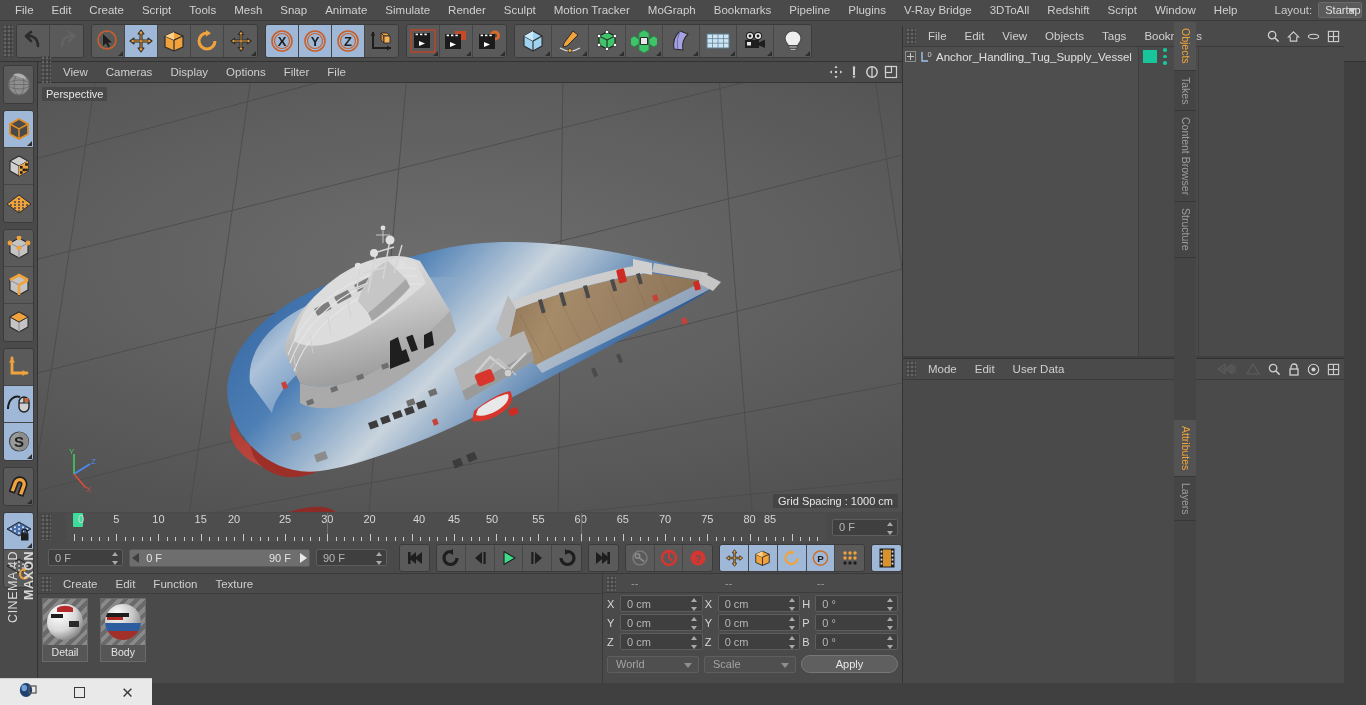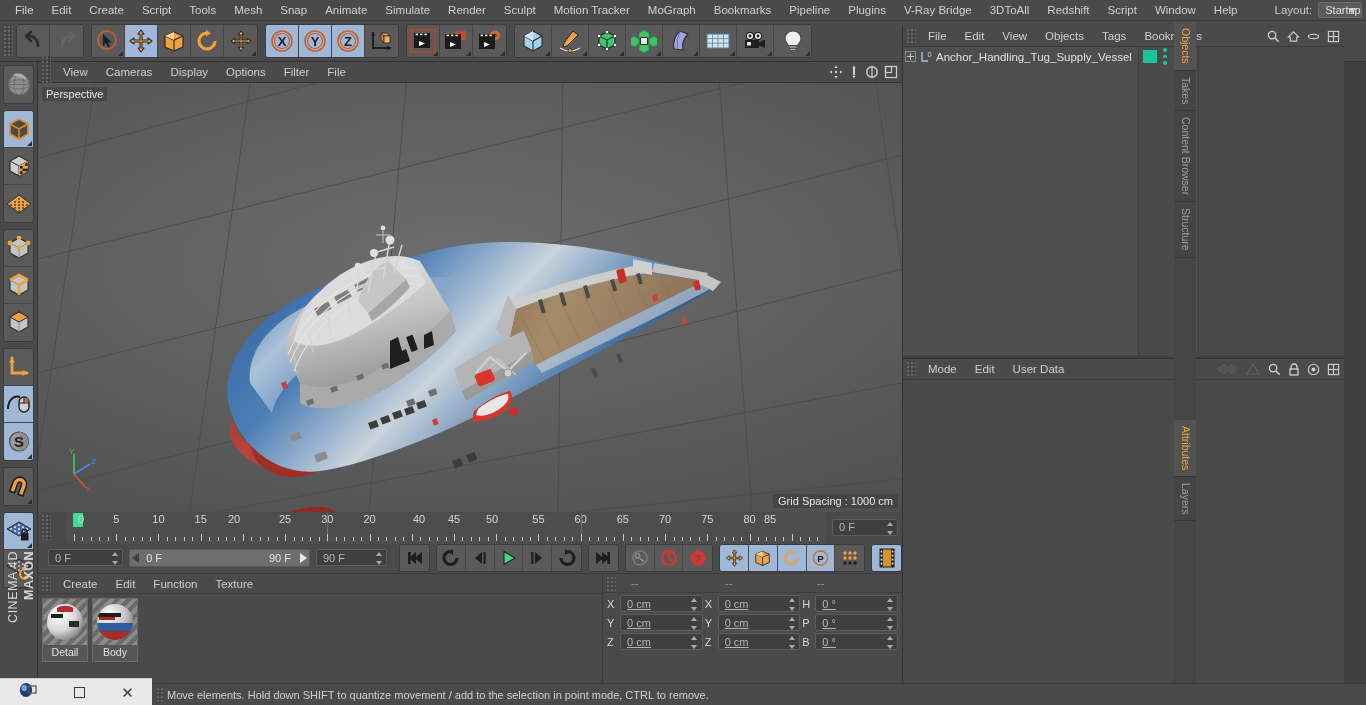--- a/index.html
+++ b/index.html
@@ -176,42 +176,42 @@
   .pbtn:last-child { border-right: none; }
   .pbtn.on { background: #9fb8d8; }
 
   
   .matman {
     position: absolute; left: 38px; top: 573px; width: 564px; height: 110px;
     background: #4a4a4a; border-top: 1px solid #3a3a3a;
   }
   .mm-menu { height: 20px; display: flex; align-items: center; border-bottom: 1px solid #3d3d3d; }
   .mm-menu .mi { padding: 0 9px; line-height: 20px; font-size: 11.5px; color: #cfcfcf; cursor: default; }
-  .mm-body { display: flex; padding: 4px 4px; gap: 4px; background: #4a4a4a; }
+  .mm-body { display: flex; padding: 4px 4px; gap: 12px; background: #4a4a4a; }
   .mat {
     width: 46px; height: 64px; background: #565656; border: 1px solid #6a6a6a;
     display: flex; flex-direction: column; align-items: center; cursor: default;
   }
   .mat .sphere-wrap {
     width: 44px; height: 46px; position: relative; overflow: hidden;
     background-image: repeating-linear-gradient(-45deg, #8a8a8a 0 4px, #6a6a6a 4px 8px);
   }
   .mat .mname { font-size: 10.5px; color: #e4e4e4; line-height: 14px; }
 
   
   .coords {
     position: absolute; left: 602px; top: 573px; width: 300px; height: 110px;
     background: #4a4a4a; border-left: 1px solid #3a3a3a; border-top: 1px solid #3a3a3a;
   }
   .cm-head { height: 19px; display: flex; align-items: center; border-bottom: 1px solid #3d3d3d; position: relative; }
   .cm-head .dash { position: absolute; font-size: 11px; color: #9a9a9a; }
   .cm-rows { padding: 2px 4px 0 4px; }
   .cm-row { display: flex; align-items: center; gap: 2px; margin-bottom: 2px; }
   .cm-row .axl { width: 11px; text-align: left; font-size: 11px; color: #d8d8d8; }
-  .cm-row .numfield { flex: 1; text-decoration: underline; }
+  .cm-row .numfield { flex: 1; }
   .cm-foot { display: flex; align-items: center; gap: 5px; padding: 3px 4px 0 4px; }
   .dropdown {
     height: 17px; background: #4f4f4f; border: 1px solid #5e5e5e; border-radius: 2px;
     display: flex; align-items: center; position: relative; color: #a3a3a3; font-size: 11px; padding-left: 8px;
   }
   .dropdown .caret {
     position: absolute; right: 6px; top: 6px;
     border-left: 4px solid transparent; border-right: 4px solid transparent; border-top: 5px solid #8e8e8e;
   }
   .applybtn {
@@ -1410,20 +1410,31 @@
         <span class="axl">B</span>
         <div class="numfield">
           <span>0 °</span>
           <span class="spin">
               <i class="up"></i>
               <i class="dn"></i>
             </span>
         </div>
       </div>
     </div>
+    <div class="cm-foot">
+      <div class="dropdown" style="width:92px;">
+        <span>World</span>
+        <span class="caret"></span>
+      </div>
+      <div class="dropdown" style="width:92px;">
+        <span>Scale</span>
+        <span class="caret"></span>
+      </div>
+      <div class="applybtn">Apply</div>
+    </div>
   </div>
 
   <div class="objman">
     <div class="om-menu">
       <div class="grip" style="height:16px;"></div>
       <div id="om-menu-items" style="display:flex;align-items:center;">
           <div class="mi">File</div>
           <div class="mi">Edit</div>
           <div class="mi">View</div>
           <div class="mi">Objects</div>
@@ -1538,24 +1549,20 @@
       <div class="vtab active">Objects</div>
       <div class="vtab">Takes</div>
       <div class="vtab">Content Browser</div>
       <div class="vtab">Structure</div>
       <div class="vtab filler"></div>
       <div class="vtab active">Attributes</div>
       <div class="vtab">Layers</div>
       <div class="vtab filler"></div>
     </div>
 
-  <div class="statusbar">
-    <div class="sb-grip" style="margin-left:156px;"></div>
-    <span class="sb-text">Move elements. Hold down SHIFT to quantize movement / add to the selection in point mode, CTRL to remove.</span>
-  </div>
 
   <div class="taskbar">
     <span>
       <svg width="20" height="18" viewBox="0 0 20 18">
           <ellipse cx="8" cy="8" rx="6.2" ry="7" fill="#1f3f6e"></ellipse>
           <ellipse cx="6.2" cy="6" rx="2.8" ry="3.2" fill="#6f9fd8"></ellipse>
           <rect x="11" y="4" width="7" height="7" fill="none" stroke="#5a5a5a" stroke-width="1.3"></rect>
         </svg>
     </span>
     <span class="tb-sq"></span>

